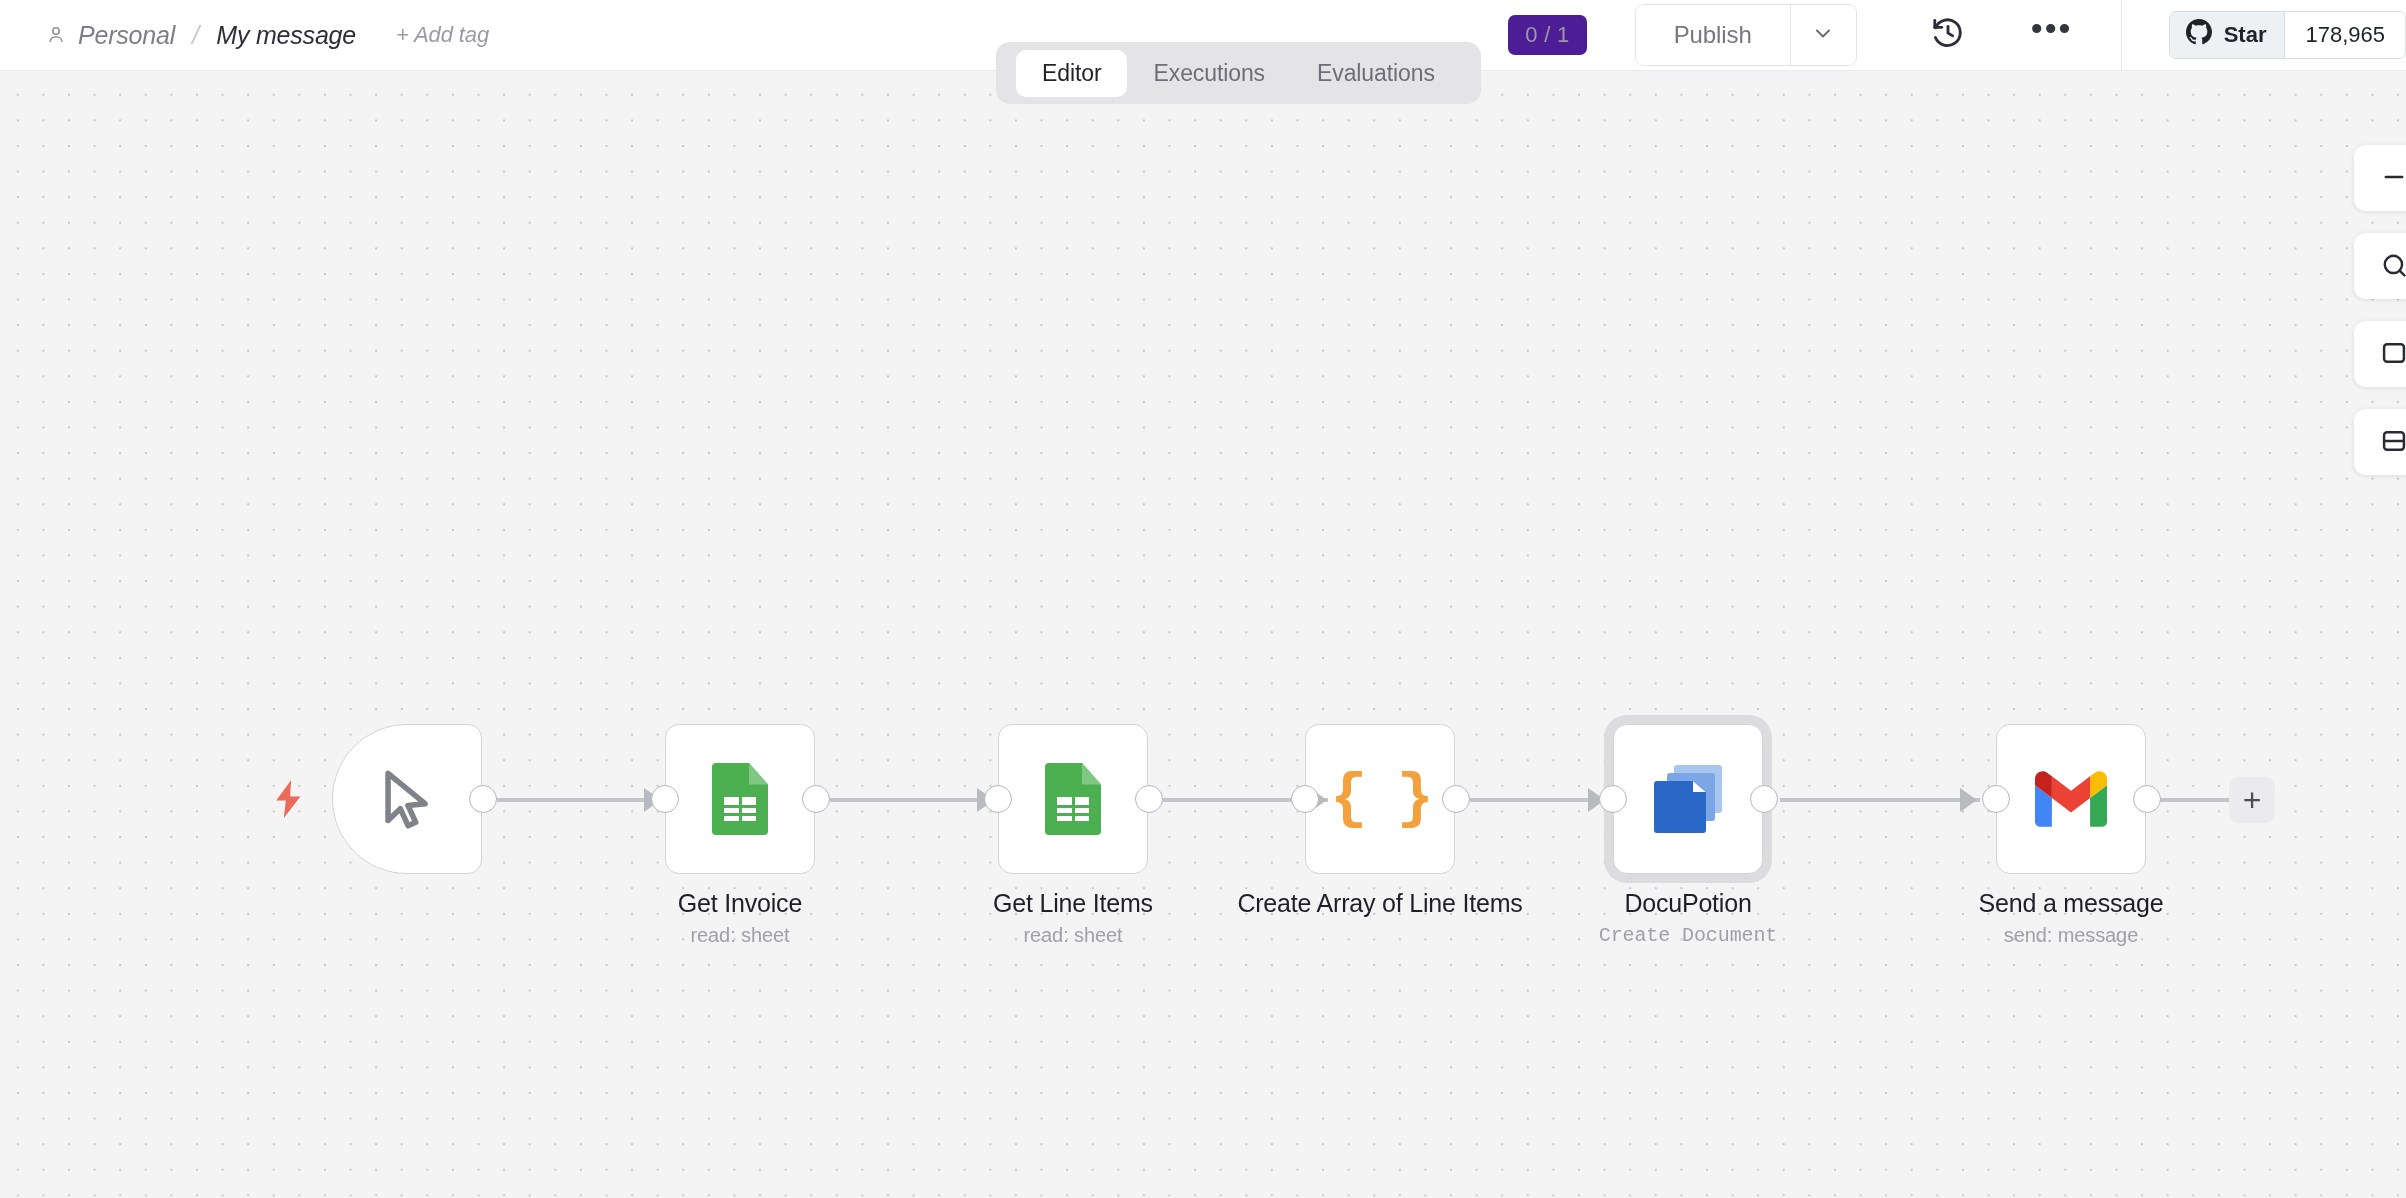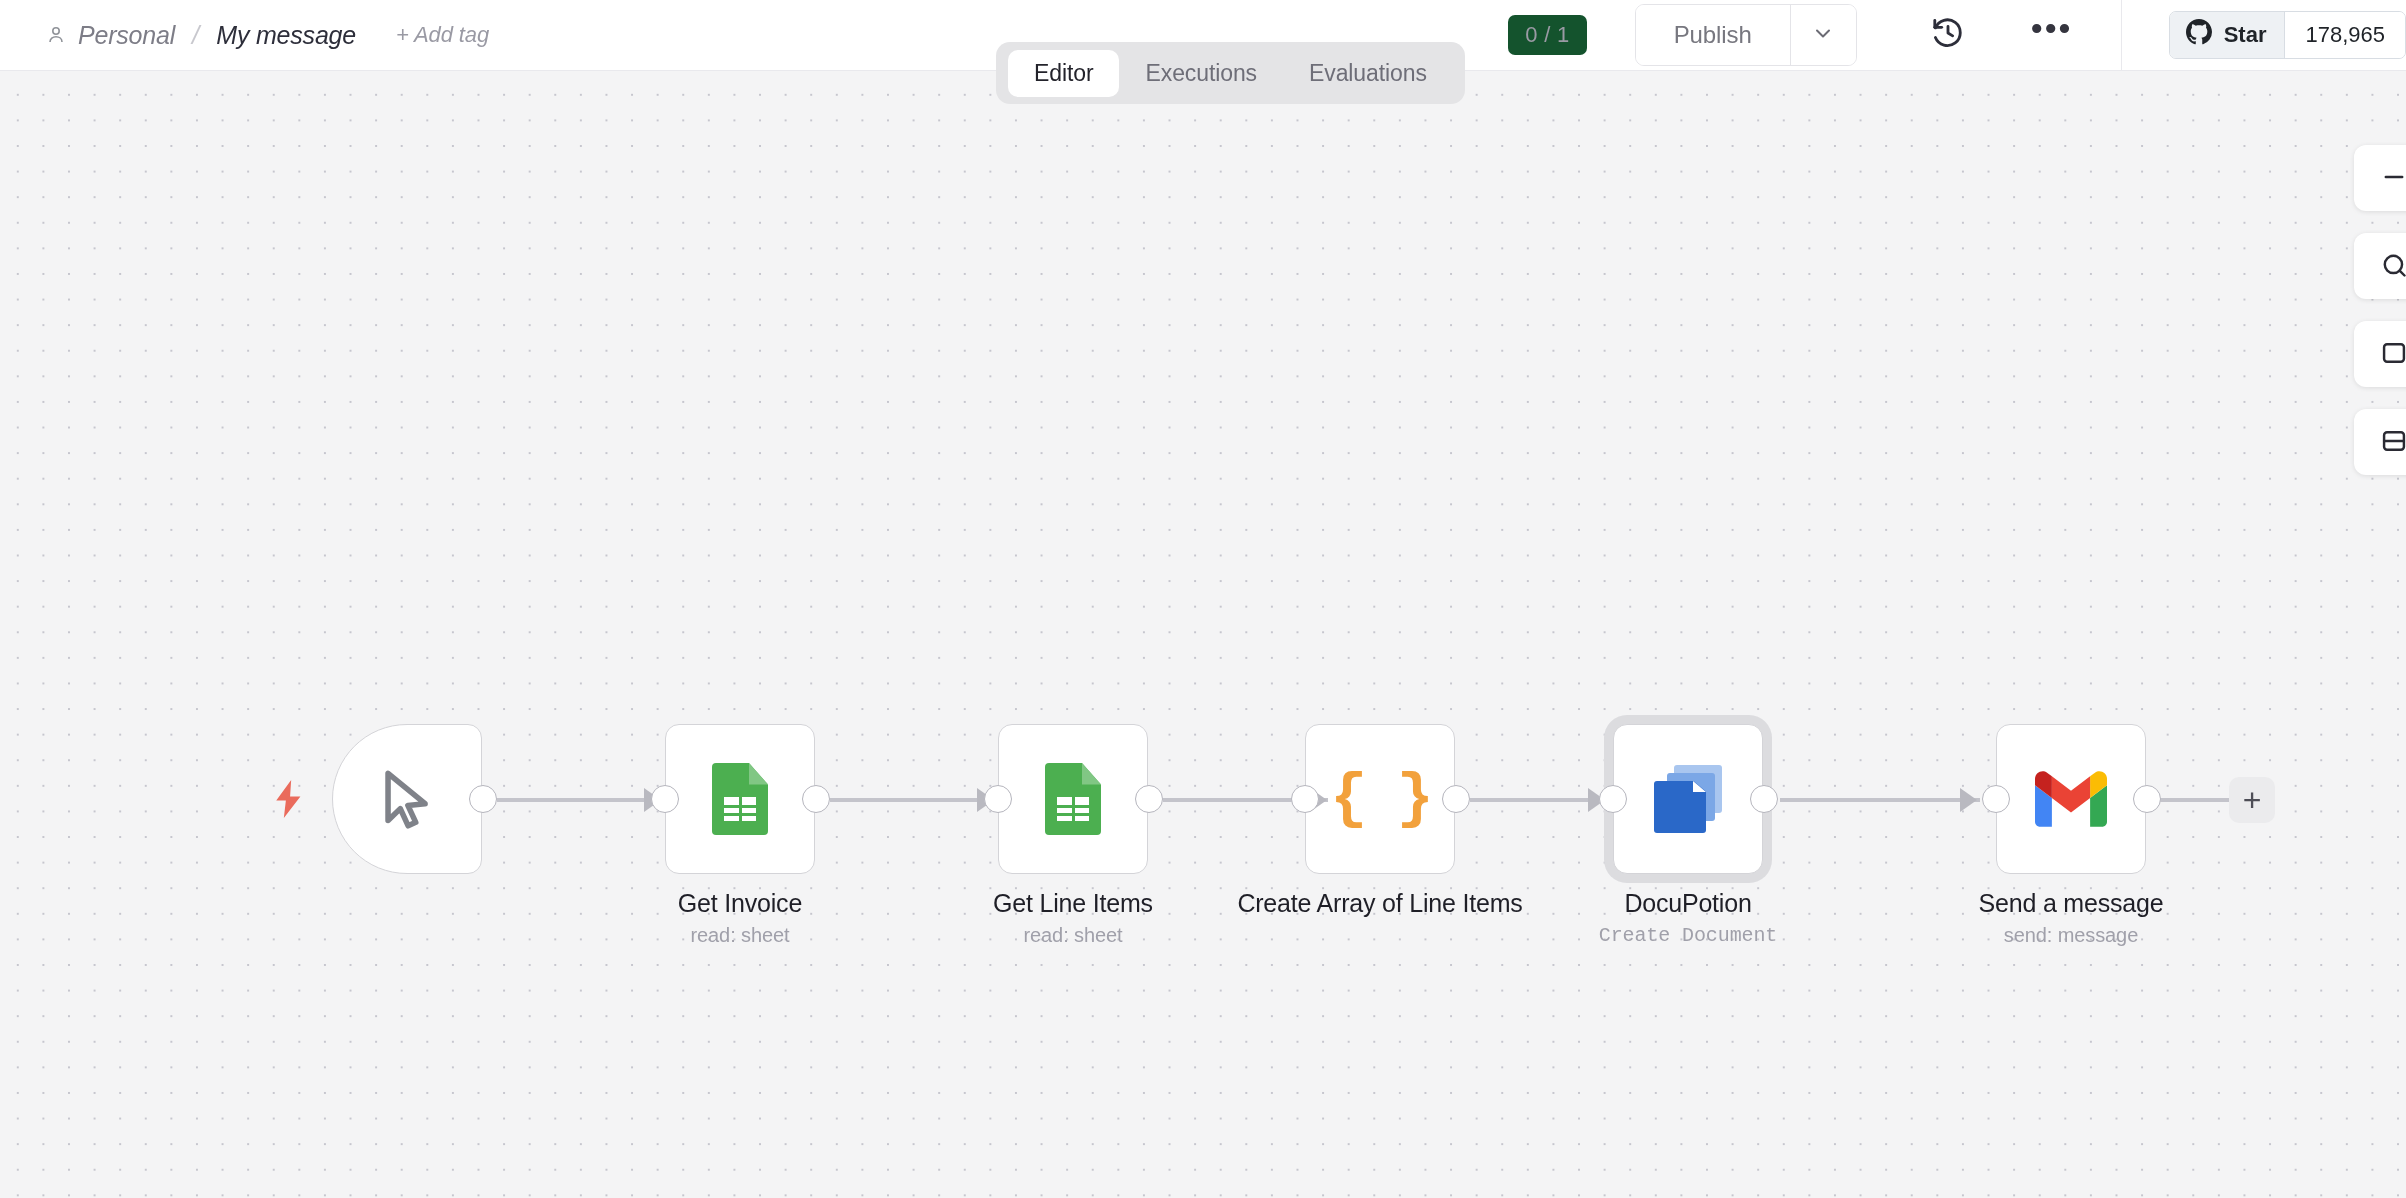--- a/index.html
+++ b/index.html
@@ -74,21 +74,21 @@
   }
 
   
   .header-right {
     margin-left: auto;
     display: flex;
     align-items: center;
     height: 100%;
   }
   .exec-badge {
-    background: #14532d;
+    background: #4c1d95;
     color: #9a9aa4;
     font-size: 22px;
     border-radius: 7px;
     padding: 7px 17px;
     letter-spacing: 0.3px;
   }
   .publish-group {
     display: flex;
     margin-left: 48px;
     border: 1px solid #e4e4e8;
@@ -174,21 +174,21 @@
 
   
   .tabbar {
     position: absolute;
     top: 71px;
     left: 996px;
     display: flex;
     align-items: center;
     background: #e4e4e6;
     border-radius: 14px;
-    padding: 12px;
+    padding: 20px;
     height: 62px;
     z-index: 40;
     transform: translateY(-29px);
   }
   .tab {
     font-size: 23px;
     color: #6e6e78;
     padding: 10px 26px;
     border-radius: 10px;
     cursor: pointer;

